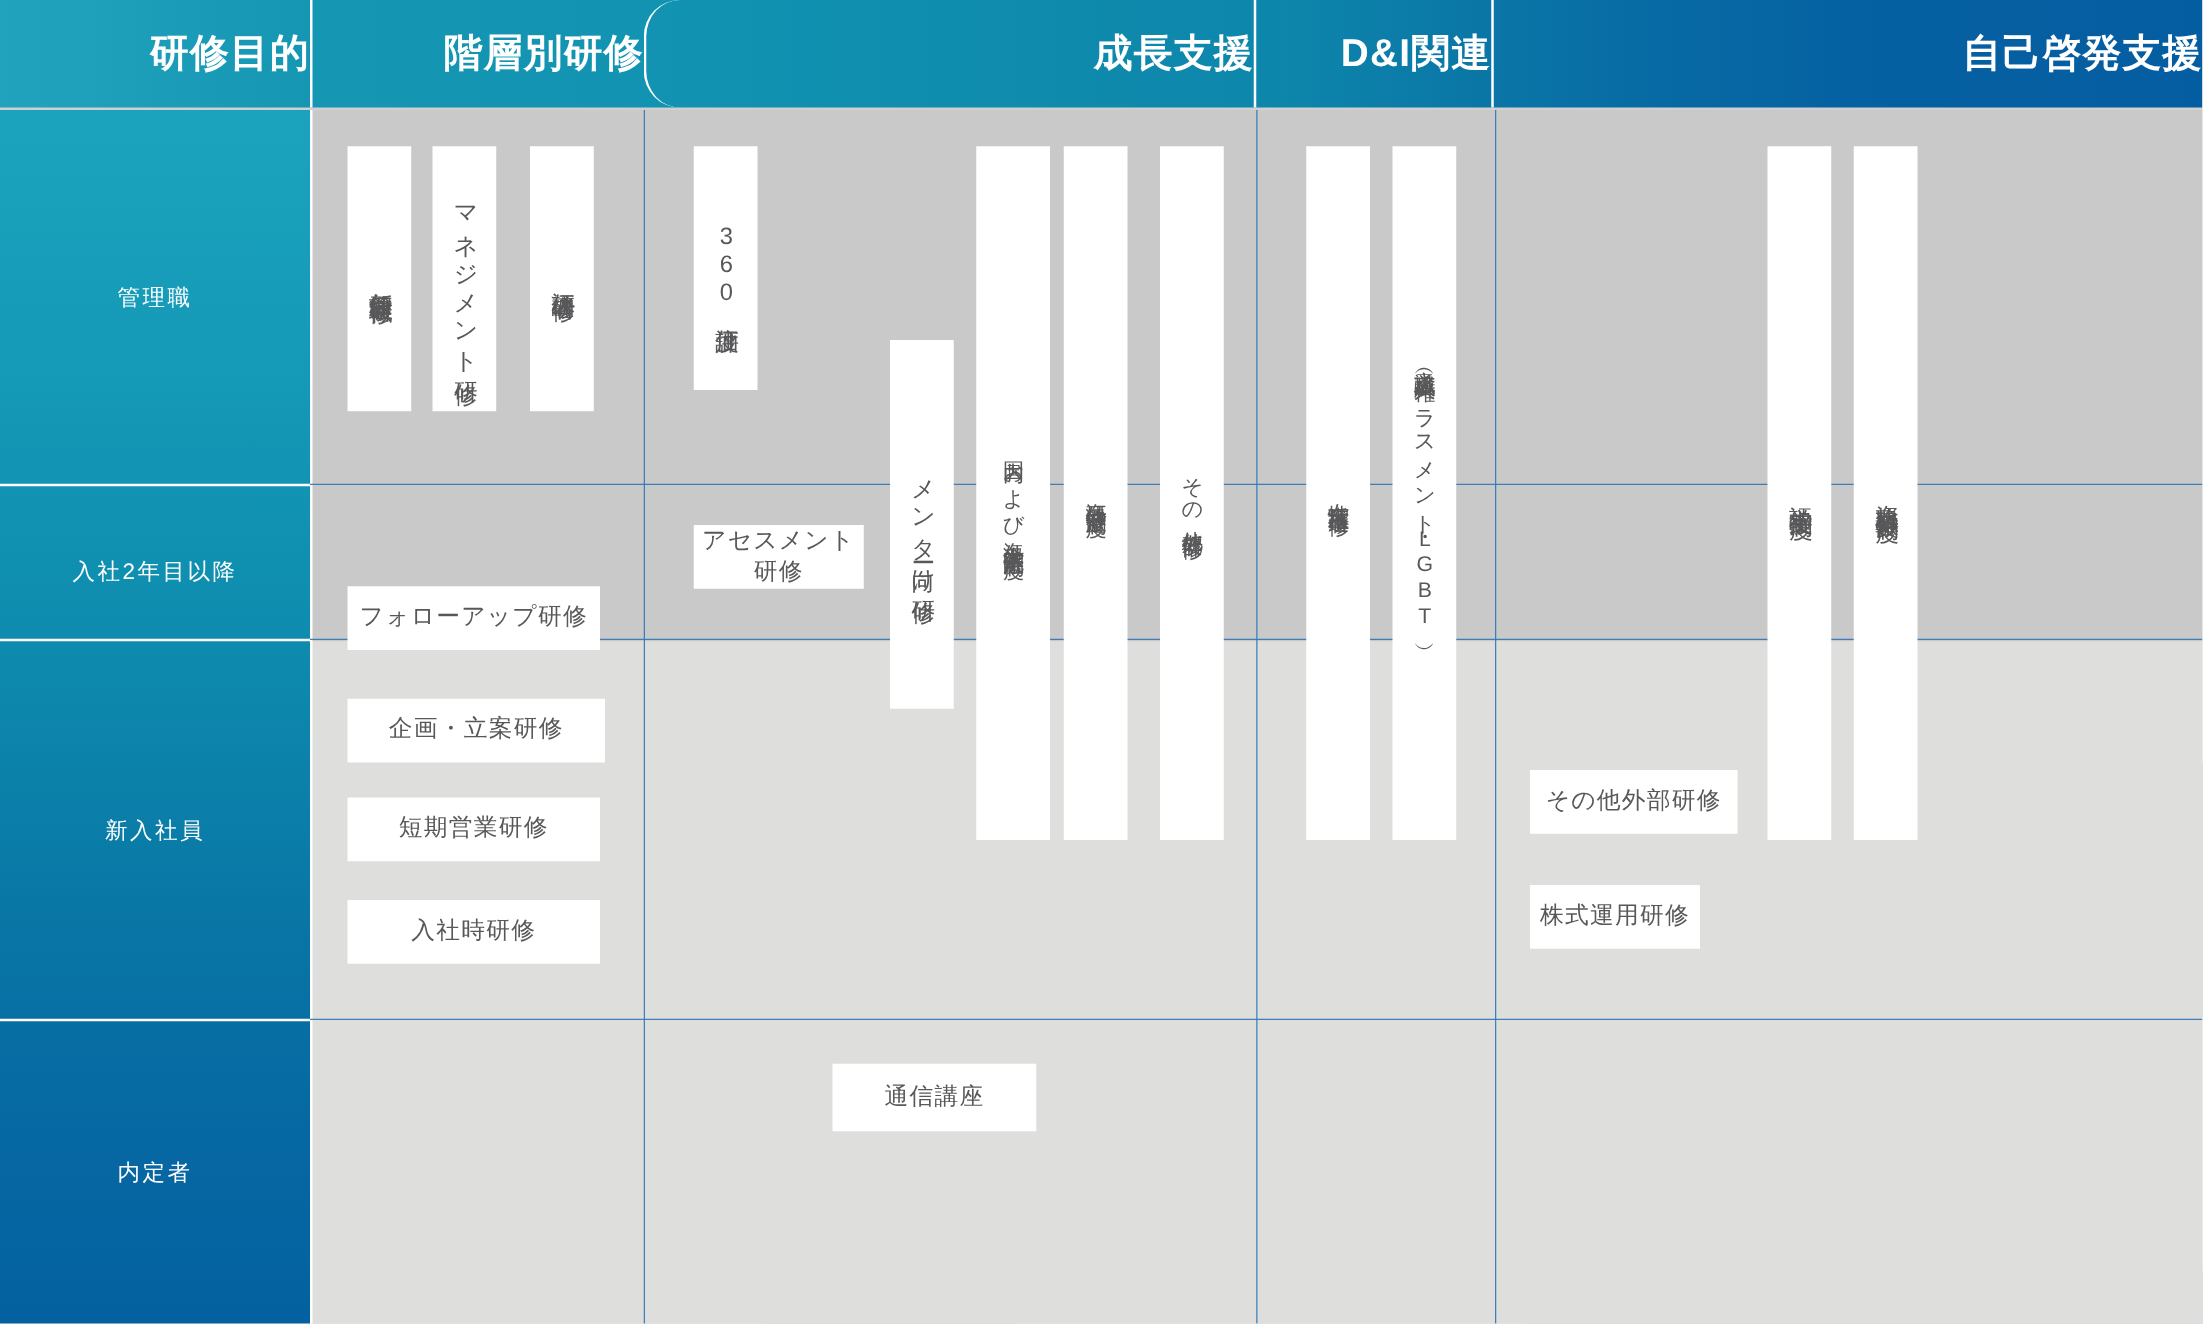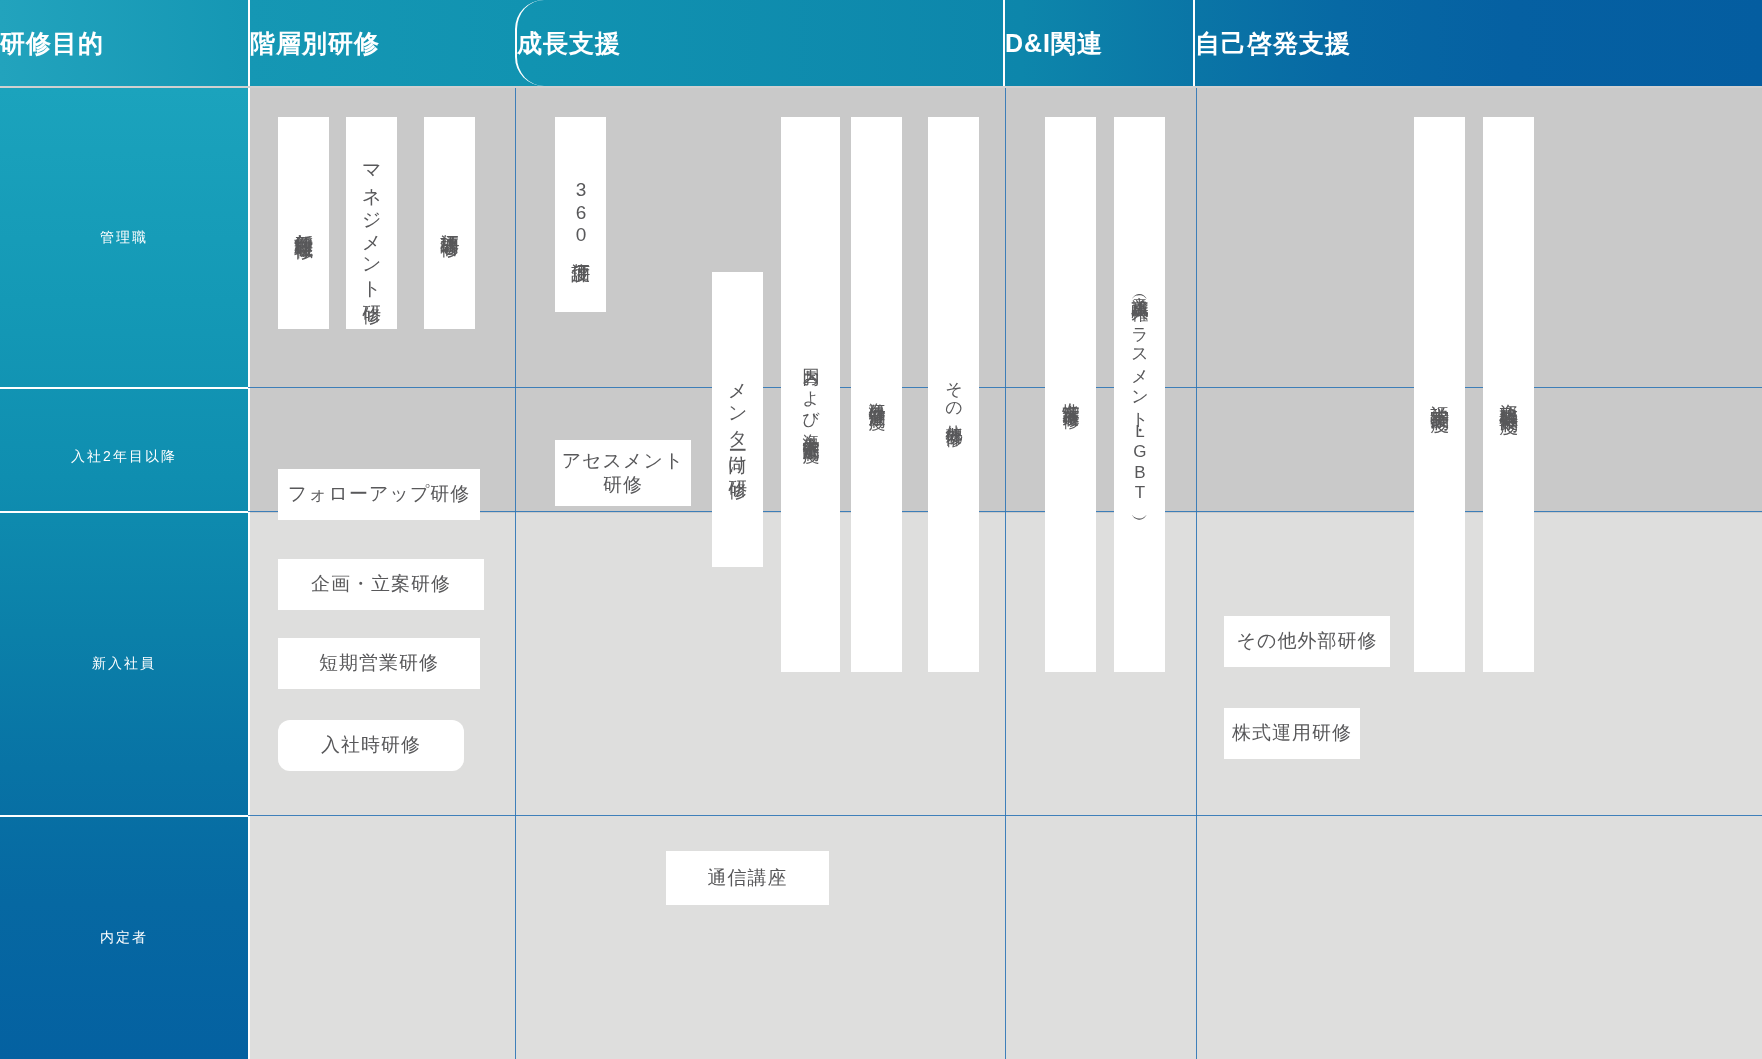--- a/index.html
+++ b/index.html
@@ -20,23 +20,23 @@
     position:absolute;
     left:0; top:0;
     width:1762px; height:86px;
     display:flex;
     background:linear-gradient(90deg,#22a3bd 0%,#1597b4 14%,#1193b1 30%,#0d86ab 58%,#0a75a6 68%,#0769a4 76%,#0560a2 86%,#045da0 100%);
   }
   .header-cell{
     position:relative;
     display:flex;
     align-items:center;
-    justify-content:flex-start;
+    justify-content:flex-end;
     color:#ffffff;
-    font-size:25px;
+    font-size:31px;
     font-weight:700;
     letter-spacing:1px;
     box-sizing:border-box;
     height:100%;
   }
   .header-cell + .header-cell{
     border-left:2px solid #ffffff;
   }
   .hc0{width:248px;}
   .hc1{width:267px;}
@@ -52,21 +52,21 @@
     background:linear-gradient(180deg,#1ba3bd 0%,#1499b6 22%,#0f8eb0 40%,#0b80a9 56%,#0873a5 70%,#0668a2 84%,#0461a1 100%);
   }
   .label-cell{
     position:absolute;
     left:0;
     width:248px;
     display:flex;
     align-items:center;
     justify-content:center;
     color:#ffffff;
-    font-size:14px;
+    font-size:18px;
     font-weight:400;
     letter-spacing:2px;
     box-sizing:border-box;
   }
   .label-sep{
     position:absolute;
     left:0;
     width:248px;
     height:2px;
     background:#ffffff;
@@ -205,28 +205,28 @@
     <div class="card horiz" style="left:30px;top:336px;width:202px;height:51px;margin-top:45px;">
       <span>フォローアップ研修</span>
     </div>
 
     <div class="card horiz" style="left:30px;top:471px;width:206px;height:51px;">
       <span>企画・立案研修</span>
     </div>
     <div class="card horiz" style="left:30px;top:550px;width:202px;height:51px;">
       <span>短期営業研修</span>
     </div>
-    <div class="card horiz" style="left:30px;top:632px;width:186px;height:51px;border-radius:12px;">
+    <div class="card horiz" style="left:30px;top:632px;width:202px;height:51px;">
       <span>入社時研修</span>
     </div>
 
     <div class="card vert" style="left:307px;top:29px;width:51px;height:195px;">
       <span>360度評価</span>
     </div>
-    <div class="card horiz" style="left:307px;top:352px;width:136px;height:66px;">
+    <div class="card horiz" style="left:307px;top:332px;width:136px;height:51px;">
       <span>アセスメント研修</span>
     </div>
     <div class="card vert" style="left:464px;top:184px;width:51px;height:295px;">
       <span>メンター向け研修</span>
     </div>
     <div class="card vert tiny" style="left:533px;top:29px;width:59px;height:555px;">
       <span>国内および海外大学院派遣制度</span>
     </div>
     <div class="card vert tiny" style="left:603px;top:29px;width:51px;height:555px;">
       <span>海外研修派遣制度</span>

